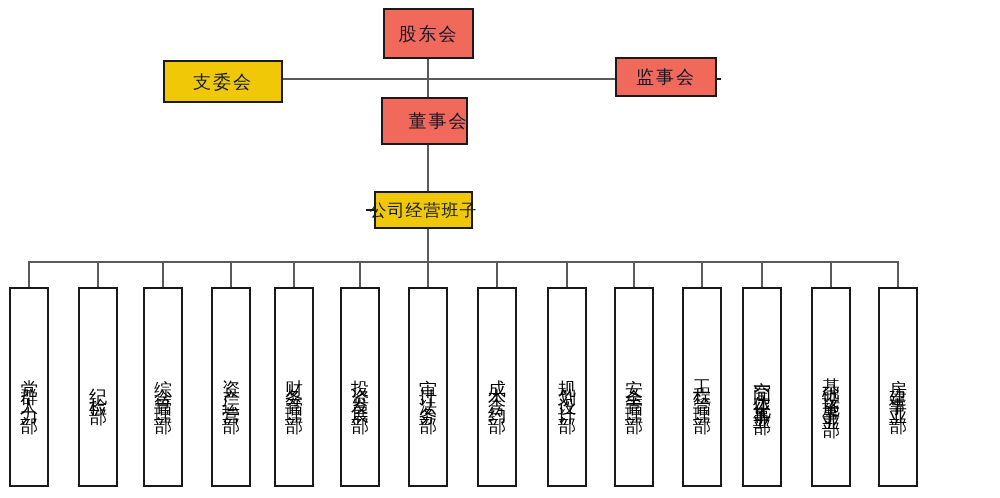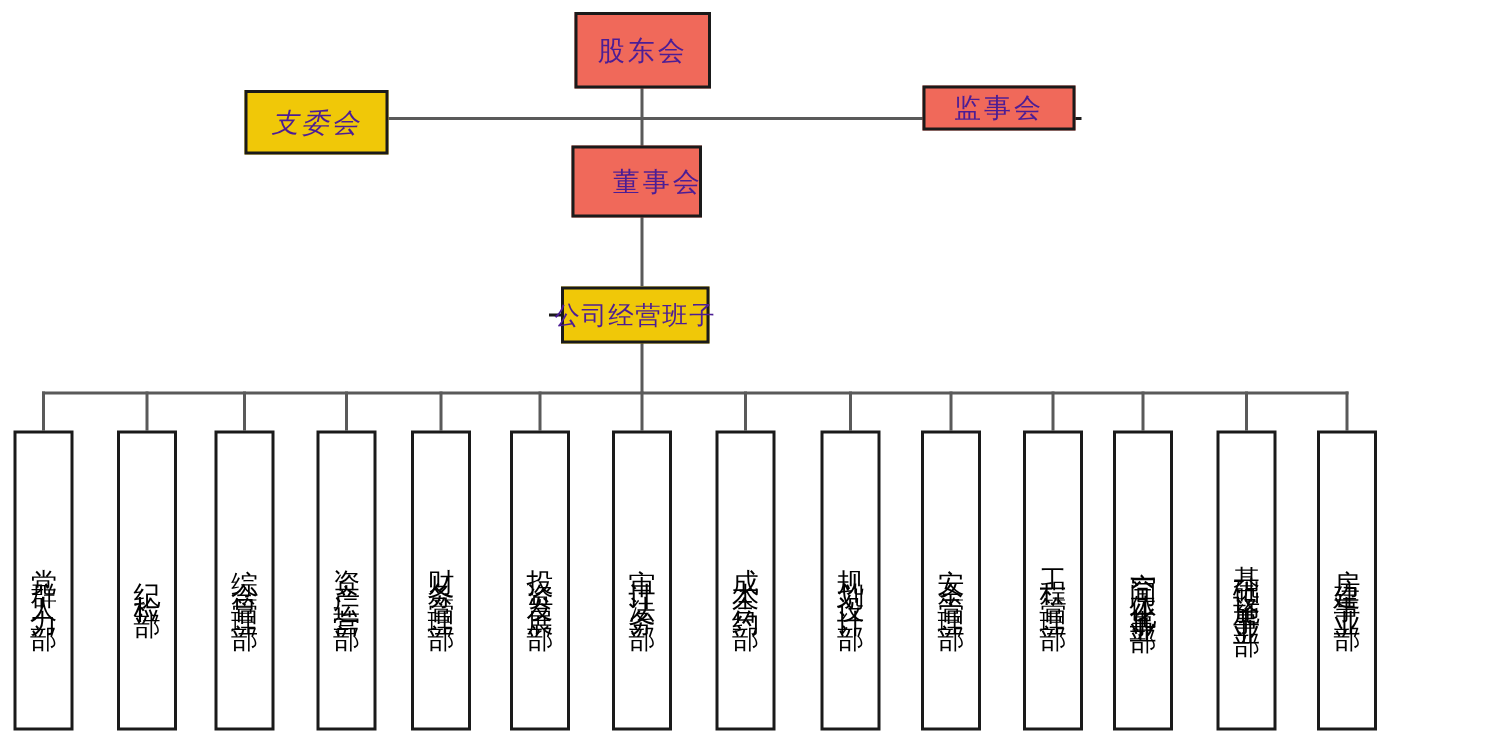--- a/index.html
+++ b/index.html
@@ -22,30 +22,30 @@
   .line.stub { background: var(--color-border, #1a1a1a); }
   
   .node {
     position: absolute;
     box-sizing: border-box;
     border: 2px solid var(--color-border, #1a1a1a);
     display: flex;
     align-items: center;
     justify-content: center;
     font-size: 18px;
-    color: #4c1d95;
+    color: #0f172a;
     letter-spacing: 2px;
     white-space: nowrap;
     text-align: right;
   }
   .node.red    { background: var(--color-red, #f0695a); }
   .node.yellow { background: var(--color-yellow, #f0c808); }
   #node-shareholders      { left: 383px; top: 8px;   width: 91px;  height: 51px; }
-  #node-branch-committee  { left: 163px; top: 60px;  width: 96px;  height: 43px; font-style: italic; }
-  #node-supervisory-board { left: 615px; top: 57px;  width: 102px; height: 30px; }
+  #node-branch-committee  { left: 163px; top: 60px;  width: 120px;  height: 43px; }
+  #node-supervisory-board { left: 615px; top: 57px;  width: 102px; height: 40px; }
   #node-board-of-directors{ left: 381px; top: 97px;  width: 87px;  height: 48px; padding-left: 28px; }
   #node-management-team   { left: 374px; top: 191px; width: 99px; height: 38px; font-size: 17px; letter-spacing: 1px; }
   
   .dept {
     position: absolute;
     top: 287px;
     width: 40px;
     height: 200px;
     box-sizing: border-box;
     border: 2px solid var(--color-border, #1a1a1a);

